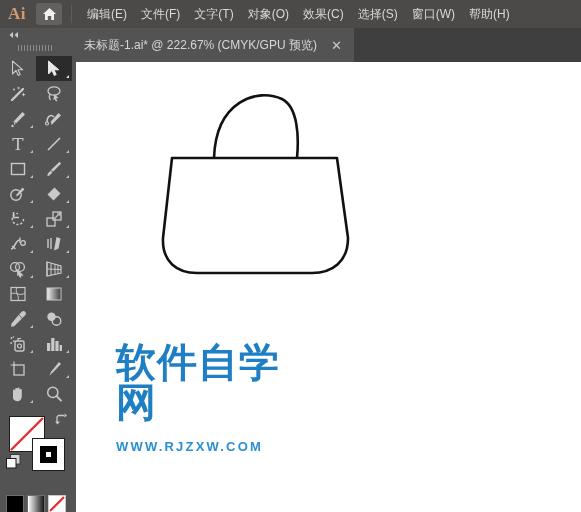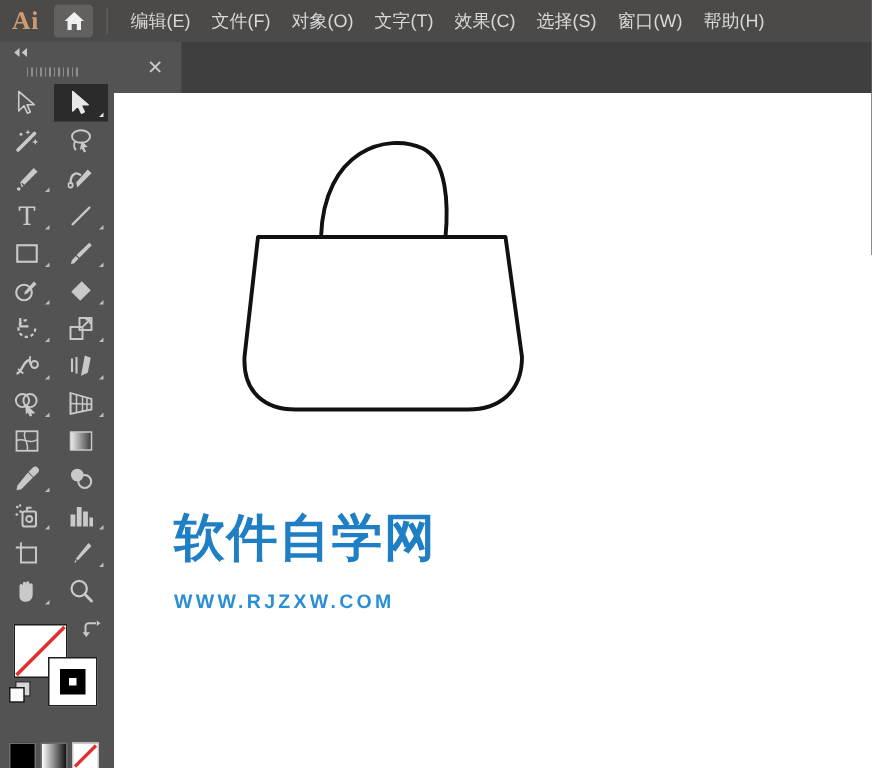--- a/index.html
+++ b/index.html
@@ -110,21 +110,21 @@
   #canvas-wrap{
     position:absolute;left:76px;top:62px;width:505px;height:450px;
     background:#ffffff;overflow:hidden;
   }
   #bag{position:absolute;left:0;top:0;}
   #watermark{
     position:absolute;left:40px;top:281px;width:190px;
     user-select:none;
   }
   #wm-cn{
-    font-size:34px;font-weight:bold;color:#1f7fc4;letter-spacing:1px;line-height:1;
+    font-size:40px;font-weight:bold;color:#1f7fc4;letter-spacing:1px;line-height:1;
     font-family:Liberation Serif, serif;
   }
   #wm-url{
     font-size:13px;font-weight:bold;color:#2a8fd4;letter-spacing:2.2px;
     margin-top:17px;line-height:1;
     font-family:"Liberation Sans",sans-serif;
   }
 </style>
 </head>
 <body>
@@ -137,30 +137,31 @@
     <div id="home-btn">
       <svg class="home-glyph" width="15" height="14" viewBox="0 0 15 14">
         <path d="M7.5 1 L14 7 L12 7 L12 13 L9.2 13 L9.2 9 L5.8 9 L5.8 13 L3 13 L3 7 L1 7 Z" fill="#f0f0f0"></path>
       </svg>
     </div>
 
     <div id="menu-sep"></div>
 
     <div class="menu-item">编辑(E)</div>
     <div class="menu-item">文件(F)</div>
+    <div class="menu-item">文字(T)</div>
     <div class="menu-item">对象(O)</div>
-    <div class="menu-item">文字(T)</div>
     <div class="menu-item">效果(C)</div>
     <div class="menu-item">选择(S)</div>
     <div class="menu-item">窗口(W)</div>
     <div class="menu-item">帮助(H)</div>
   </div>
 
   <div id="tabbar">
     <div id="doc-tab">
+      <span id="doc-tab-label">未标题-1.ai* @ 222.67% (CMYK/GPU 预览)</span>
       <span id="doc-tab-close">✕</span>
     </div>
   </div>
 
   <div id="toolbar">
 
     <div id="tb-collapse">
       <svg width="12" height="8" viewBox="0 0 12 8">
         <path d="M5 1 L1.5 4 L5 7 Z" fill="#c9c9c9"></path>
         <path d="M10 1 L6.5 4 L10 7 Z" fill="#c9c9c9"></path>

